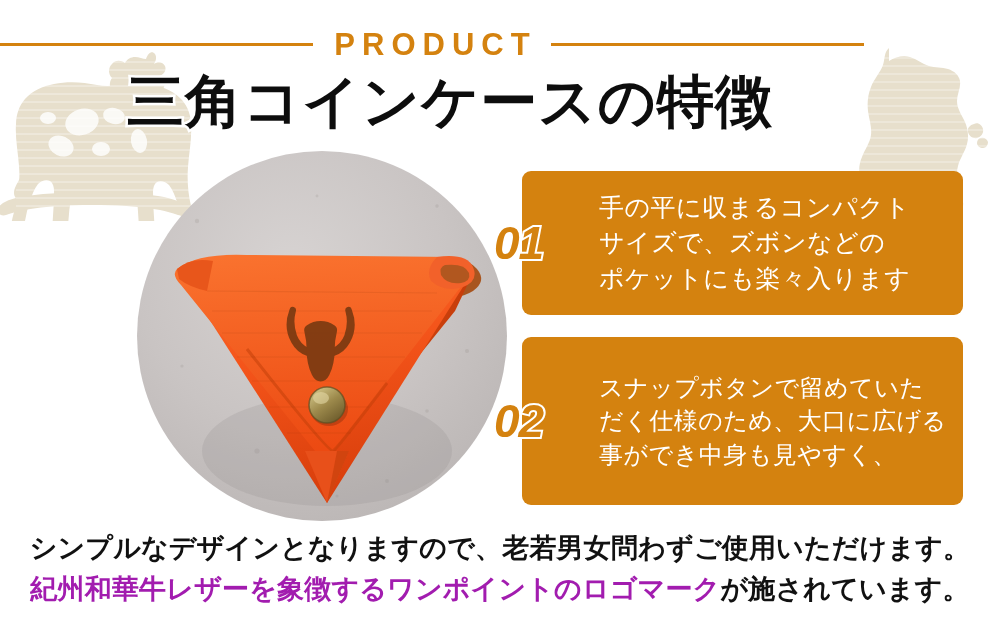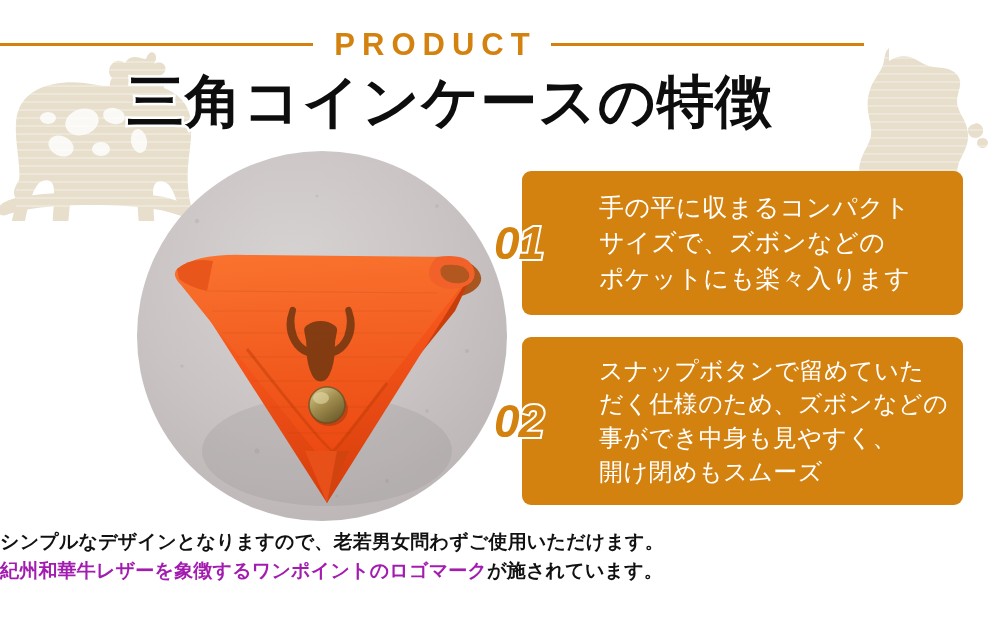--- a/index.html
+++ b/index.html
@@ -57,22 +57,22 @@
     font-size:46px;font-weight:bold;font-style:italic;
     color:#D4820F;
     -webkit-text-stroke:4px #ffffff;
     paint-order:stroke fill;
     letter-spacing:-1px;line-height:1;
     z-index:3;
   }
 
   
   #bottom{
-    position:absolute;left:0;top:528px;width:1000px;text-align:left;
-    font-size:19px;font-weight:bold;color:#111111;line-height:1.52;
+    position:absolute;left:0;top:528px;width:1000px;text-align:center;
+    font-size:27px;font-weight:bold;color:#111111;line-height:1.52;
     letter-spacing:0.2px;white-space:nowrap;
   }
   .hl{color:#a21caf;}
   .bline{display:block;}
 </style>
 </head>
 <body>
 
 <div id="stage">
 
@@ -206,23 +206,22 @@
       <span>手の平に収まるコンパクト</span>
       <span>サイズで、ズボンなどの</span>
       <span>ポケットにも楽々入ります</span>
     </div>
   </div>
 
   <div class="feature" id="feature-2">
     <div class="num">02</div>
     <div class="feature-text">
       <span>スナップボタンで留めていた</span>
-      <span>だく仕様のため、ズボンなどの</span>
+      <span>だく仕様のため、大口に広げる</span>
       <span>事ができ中身も見やすく、</span>
-      <span>開け閉めもスムーズ</span>
     </div>
   </div>
 
   <div id="bottom">
     <span class="bline">シンプルなデザインとなりますので、老若男女問わずご使用いただけます。</span>
     <span class="bline"><span class="hl">紀州和華牛レザーを象徴するワンポイントのロゴマーク</span><span>が施されています。</span></span>
   </div>
 
 </div>
 

